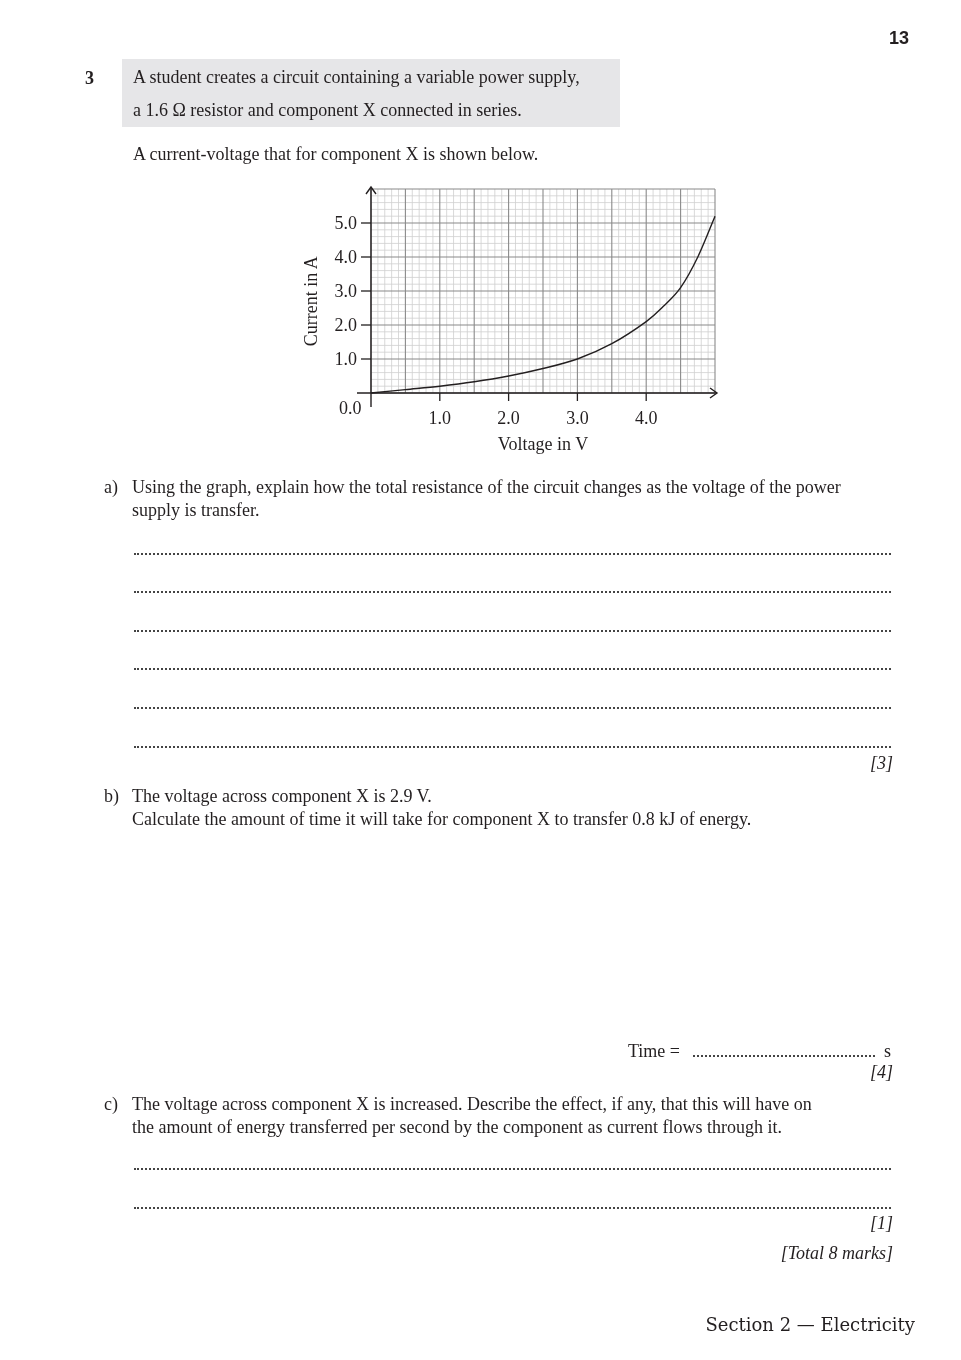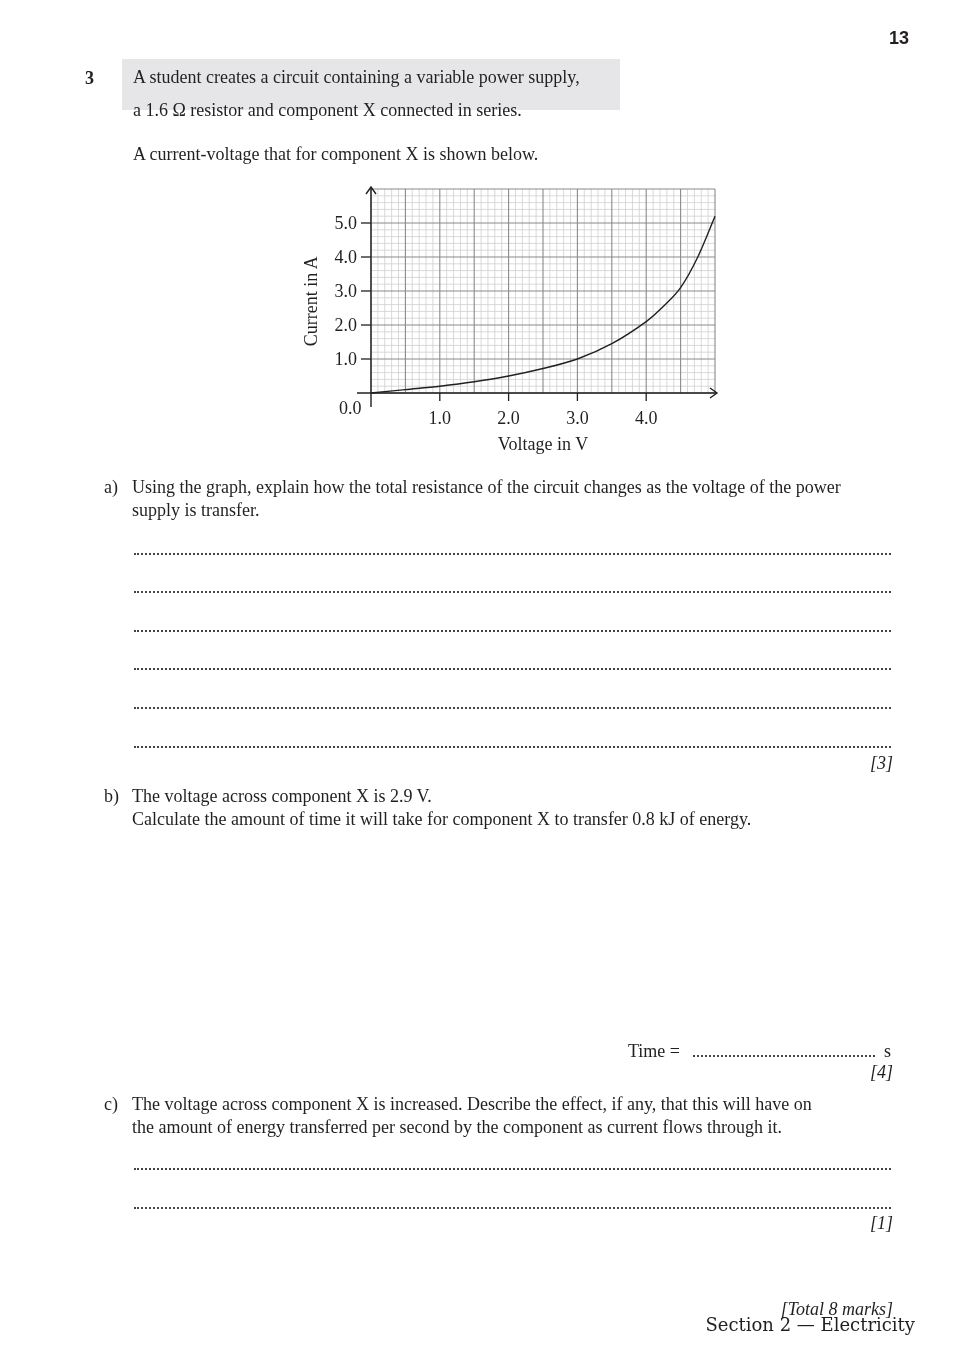--- a/index.html
+++ b/index.html
@@ -2,21 +2,21 @@
 <html><head>
 <meta charset="utf-8">
 <style>
   html, body { margin: 0; padding: 0; background: #ffffff; }
   body { width: 961px; height: 1360px; position: relative; overflow: hidden;
          font-family: "Liberation Serif", "DejaVu Serif", serif; color: #231f20; }
   .abs { position: absolute; }
   .txt { font-size: 18px; line-height: 23px; white-space: nowrap; }
   .page-num { right: 52px; top: 28px; font-size: 18px; font-family: "Liberation Sans", sans-serif; font-weight: bold; }
   .q-num { left: 85px; top: 68px; font-weight: bold; font-size: 18px; }
-  .intro-box { left: 122px; top: 59px; width: 498px; height: 51px; background: #e6e6e8; }
+  .intro-box { left: 122px; top: 59px; width: 498px; height: 68px; background: #e6e6e8; }
   .intro-box .txt { position: absolute; left: 11px; }
   .answer-line { left: 134px; width: 757px; height: 0; border-bottom: 2px dotted #444; }
   .marks { font-style: italic; font-size: 18px; right: 68px; }
   .part-label { left: 104px; }
   .part-text { left: 132px; }
   .footer { right: 46px; top: 1314px; font-size: 18px; font-family: "DejaVu Serif", serif; }
   .chart-svg { left: 280px; top: 180px; }
   .chart-svg text { font-family: "Liberation Serif", serif; fill: #231f20; }
 </style>
 </head>
@@ -184,15 +184,15 @@
 <div class="abs" style="left:693px; top:1055px; width:182px; border-bottom:2px dotted #444;"></div>
 <div class="abs txt" style="left:884px; top:1040px">s</div>
 <div class="abs marks" style="top:1062px">[4]</div>
 
 <div class="abs txt part-label" style="top:1093px">c)</div>
 <div class="abs txt part-text" style="top:1093px">The voltage across component X is increased.  Describe the effect, if any, that this will have on</div>
 <div class="abs txt part-text" style="top:1116px">the amount of energy transferred per second by the component as current flows through it.</div>
 <div class="abs answer-line" style="top:1168px"></div>
 <div class="abs answer-line" style="top:1207px"></div>
 <div class="abs marks" style="top:1213px">[1]</div>
-<div class="abs marks" style="top:1299px">[Total 8 marks]</div>
+<div class="abs marks" style="top:1243px">[Total 8 marks]</div>
 
 <div class="abs footer">Section 2 — Electricity</div>
 
 </body></html>

